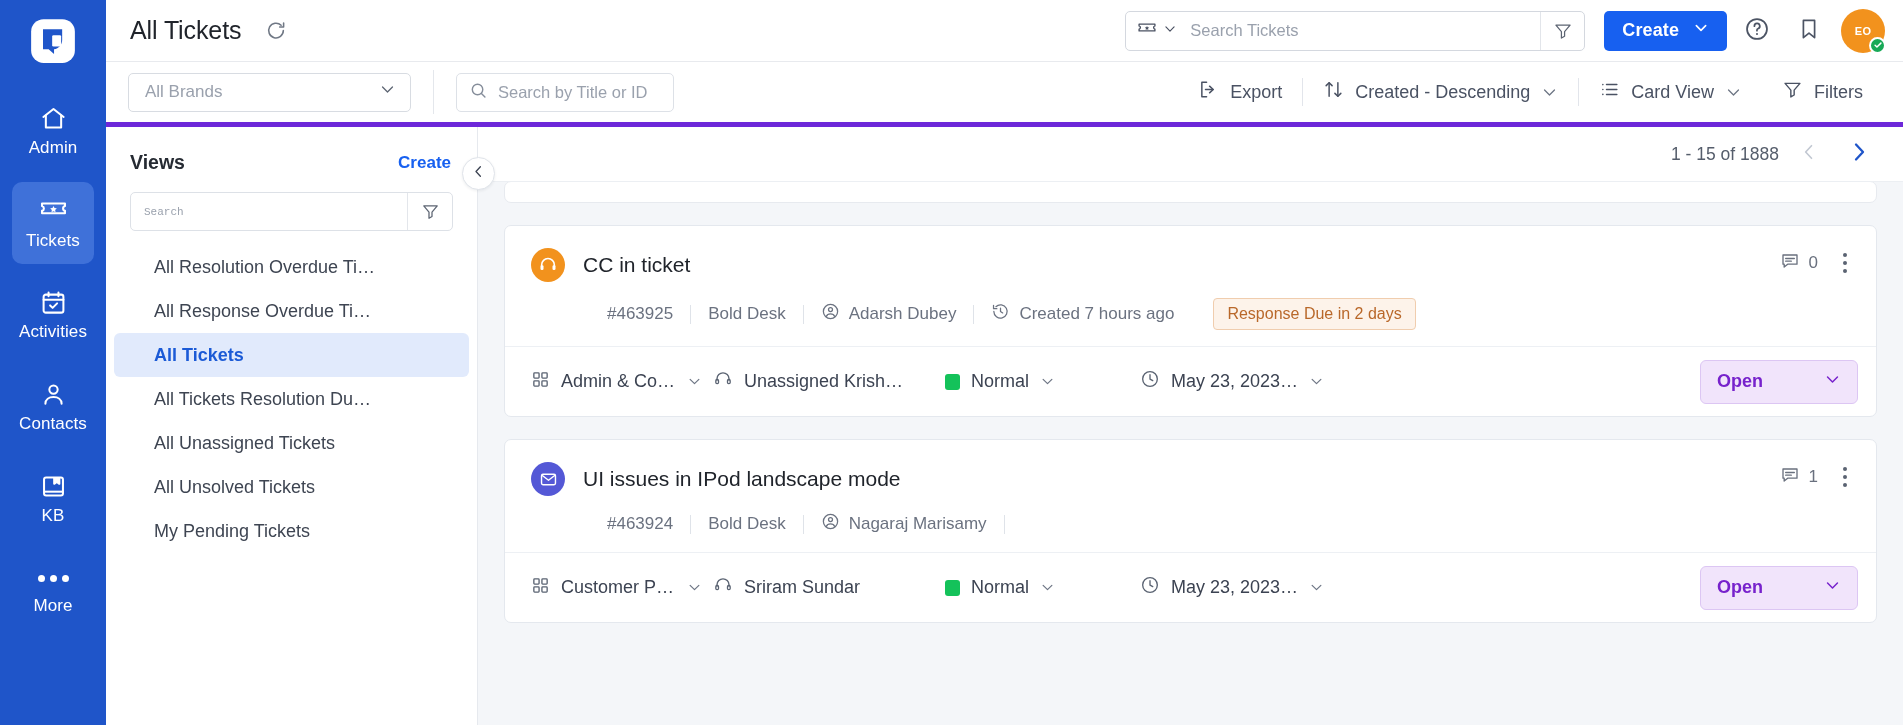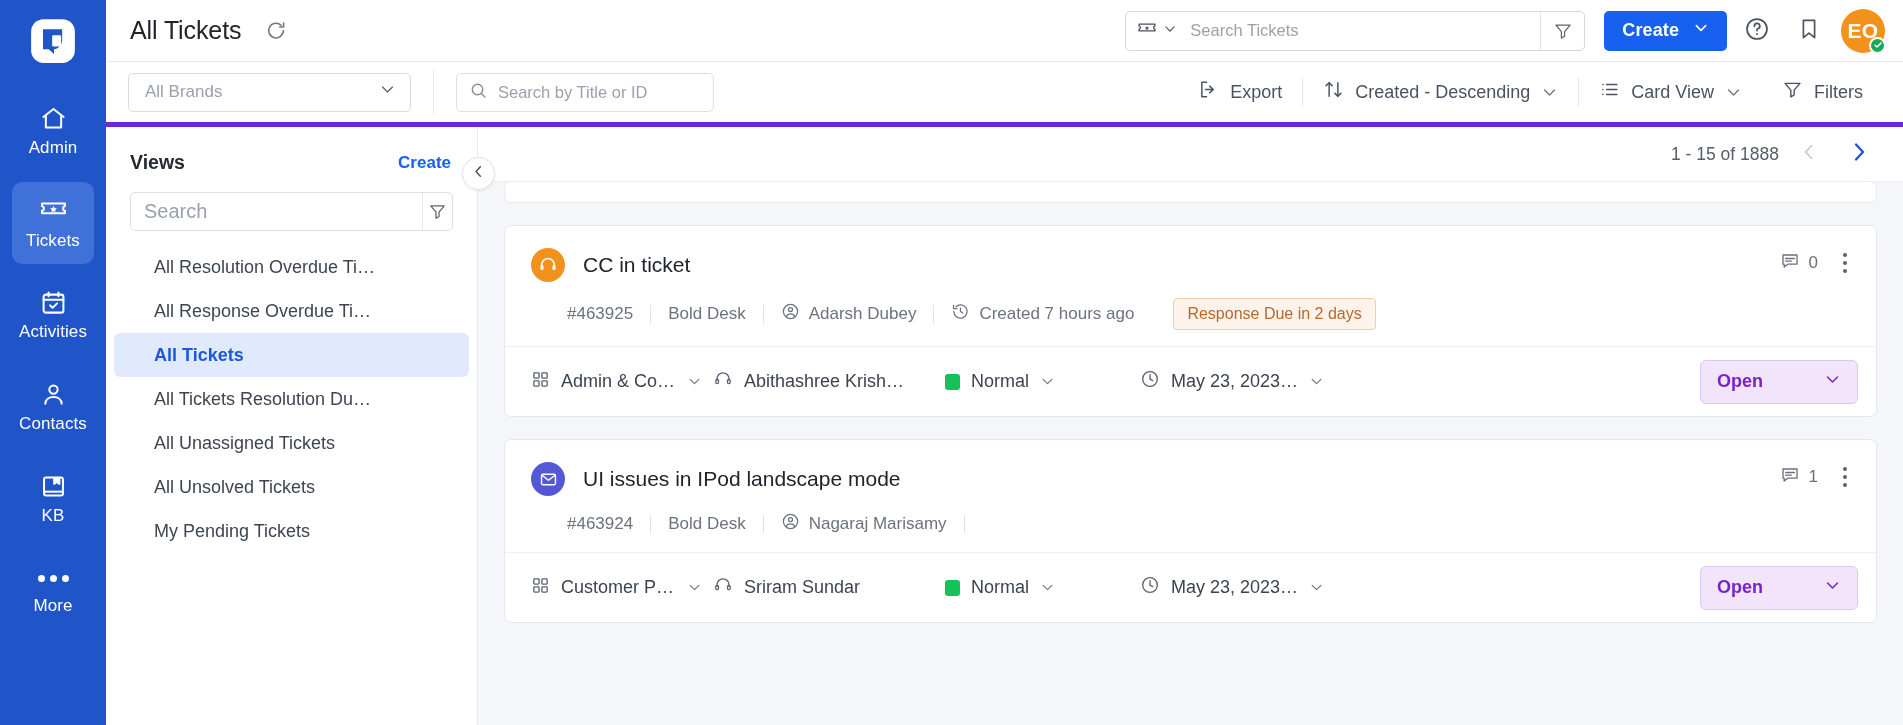--- a/index.html
+++ b/index.html
@@ -96,21 +96,21 @@
   .icon-btn {
     width: 44px; height: 44px; margin-left: 8px;
     display: flex; align-items: center; justify-content: center;
     color: #4c5464;
   }
   .avatar-wrap { position: relative; width: 44px; height: 44px; margin-left: 10px; }
   .avatar {
     width: 44px; height: 44px; border-radius: 50%;
     background: #f2921d; color: #fff;
     display: flex; align-items: center; justify-content: center;
-    font-size: 21px; font-weight: bold; letter-spacing: .3px;
+    font-size: 11px; font-weight: bold; letter-spacing: .3px;
   }
   .avatar-status {
     position: absolute; right: -1px; bottom: -1px;
     width: 17px; height: 17px; border-radius: 50%;
     background: #18a957; border: 2px solid #fff;
     display: flex; align-items: center; justify-content: center;
   }
 
   
   .toolbar {
@@ -124,21 +124,21 @@
     margin-left: 22px;
     width: 283px; height: 39px;
     border: 1px solid #d8dce2; border-radius: 5px;
     display: flex; align-items: center; justify-content: space-between;
     padding: 0 14px 0 16px;
     color: #9aa1ad; font-size: 17px;
   }
   .toolbar-div { width:1px; height:44px; background:#e4e7ec; margin-left:22px; }
   .title-search {
     margin-left: 22px;
-    width: 258px; height: 39px;
+    width: 218px; height: 39px;
     border: 1px solid #dde1e7; border-radius: 5px;
     display: flex; align-items: center; gap: 10px;
     padding: 0 12px;
   }
   .title-search input {
     flex:1; border:0; outline:none; background:transparent;
     font-size: 16.5px; color:#3b4250;
     font-family:"Liberation Sans", sans-serif;
   }
   .title-search input::placeholder { color:#9aa1ad; }
@@ -178,22 +178,22 @@
     box-shadow: 0 1px 3px rgba(16,24,40,.07);
   }
   .views-search {
     margin: 18px 24px 0 24px;
     height: 39px;
     border: 1px solid #dde1e7; border-radius: 5px;
     display: flex; align-items: stretch;
   }
   .views-search input {
     flex:1; border:0; outline:none; background:transparent;
-    font-size: 20px; color:#3b4250; padding: 0 13px;
-    font-family:Liberation Sans, sans-serif;
+    font-size: 11px; color:#3b4250; padding: 0 13px;
+    font-family:Liberation Mono, monospace;
   }
   .views-search input::placeholder { color:#9aa1ad; }
   .views-search-filter {
     width: 45px; border-left: 1px solid #e3e6eb;
     display:flex; align-items:center; justify-content:center;
     color:#5c6472;
   }
   .views-list { margin-top: 14px; flex:1; overflow:hidden; padding-left: 8px; }
   .view-item {
     height: 44px; border-radius: 6px;
@@ -251,21 +251,21 @@
     display:flex; align-items:center; gap: 14px;
   }
   .comment-count { display:flex; align-items:center; gap: 9px; color:#69707e; font-size:17px; }
   .kebab { width: 26px; height: 30px; display:flex; align-items:center; justify-content:center; color:#5a6personal; }
   .kebab { color:#5a6372; }
   .kebab i { width:4px; height:4px; border-radius:50%; background:#5a6372; display:block; }
   .kebab-dots { display:flex; flex-direction:column; gap:4px; align-items:center; }
 
   .card-meta {
     display:flex; align-items:center; gap: 0;
-    margin-top: 16px; margin-left: 36px;
+    margin-top: 16px; margin-left: 76px;
     font-size: 17px; color: #6b7280;
   }
   .meta-item { display:flex; align-items:center; gap: 9px; padding: 0 17px; }
   .meta-item:first-child { padding-left: 0; }
   .meta-div { width:1px; height: 19px; background: #dfe3e9; }
   .sla-badge {
     margin-left: 22px;
     border: 1px solid #f0cdae; background: #fdf3ea;
     color: #b9682a; font-size: 16px;
     padding: 6px 13px; border-radius: 4px;
@@ -683,21 +683,21 @@
               </div>
 
               <div class="field f-agent">
                 <span>
                   <svg width="20" height="20" viewBox="0 0 24 24" fill="none" stroke="#5a6372" stroke-width="1.6" stroke-linecap="round" stroke-linejoin="round">
                     <path d="M4.8 13.4v-1.6a7.2 7.2 0 0 1 14.4 0v1.6"></path>
                     <rect x="3.4" y="12.6" width="3.2" height="5" rx="1.4"></rect>
                       <rect x="17.4" y="12.6" width="3.2" height="5" rx="1.4"></rect>
                   </svg>
                 </span>
-                <span class="ftext">Abithashree Krish…</span>
+                <span class="ftext">Unassigned Krish…</span>
               </div>
 
               <div class="field f-prio">
                 <span class="prio-chip" style="background: rgb(20, 194, 90);"></span>
                 <span class="ftext">Normal</span>
                 <span class="caret-sm">
                   <svg width="15" height="15" viewBox="0 0 24 24" fill="none" stroke="currentColor" stroke-width="1.9" stroke-linecap="round" stroke-linejoin="round">
                       <path d="M5 8.5l7 7 7-7"></path>
                     </svg>
                 </span>

